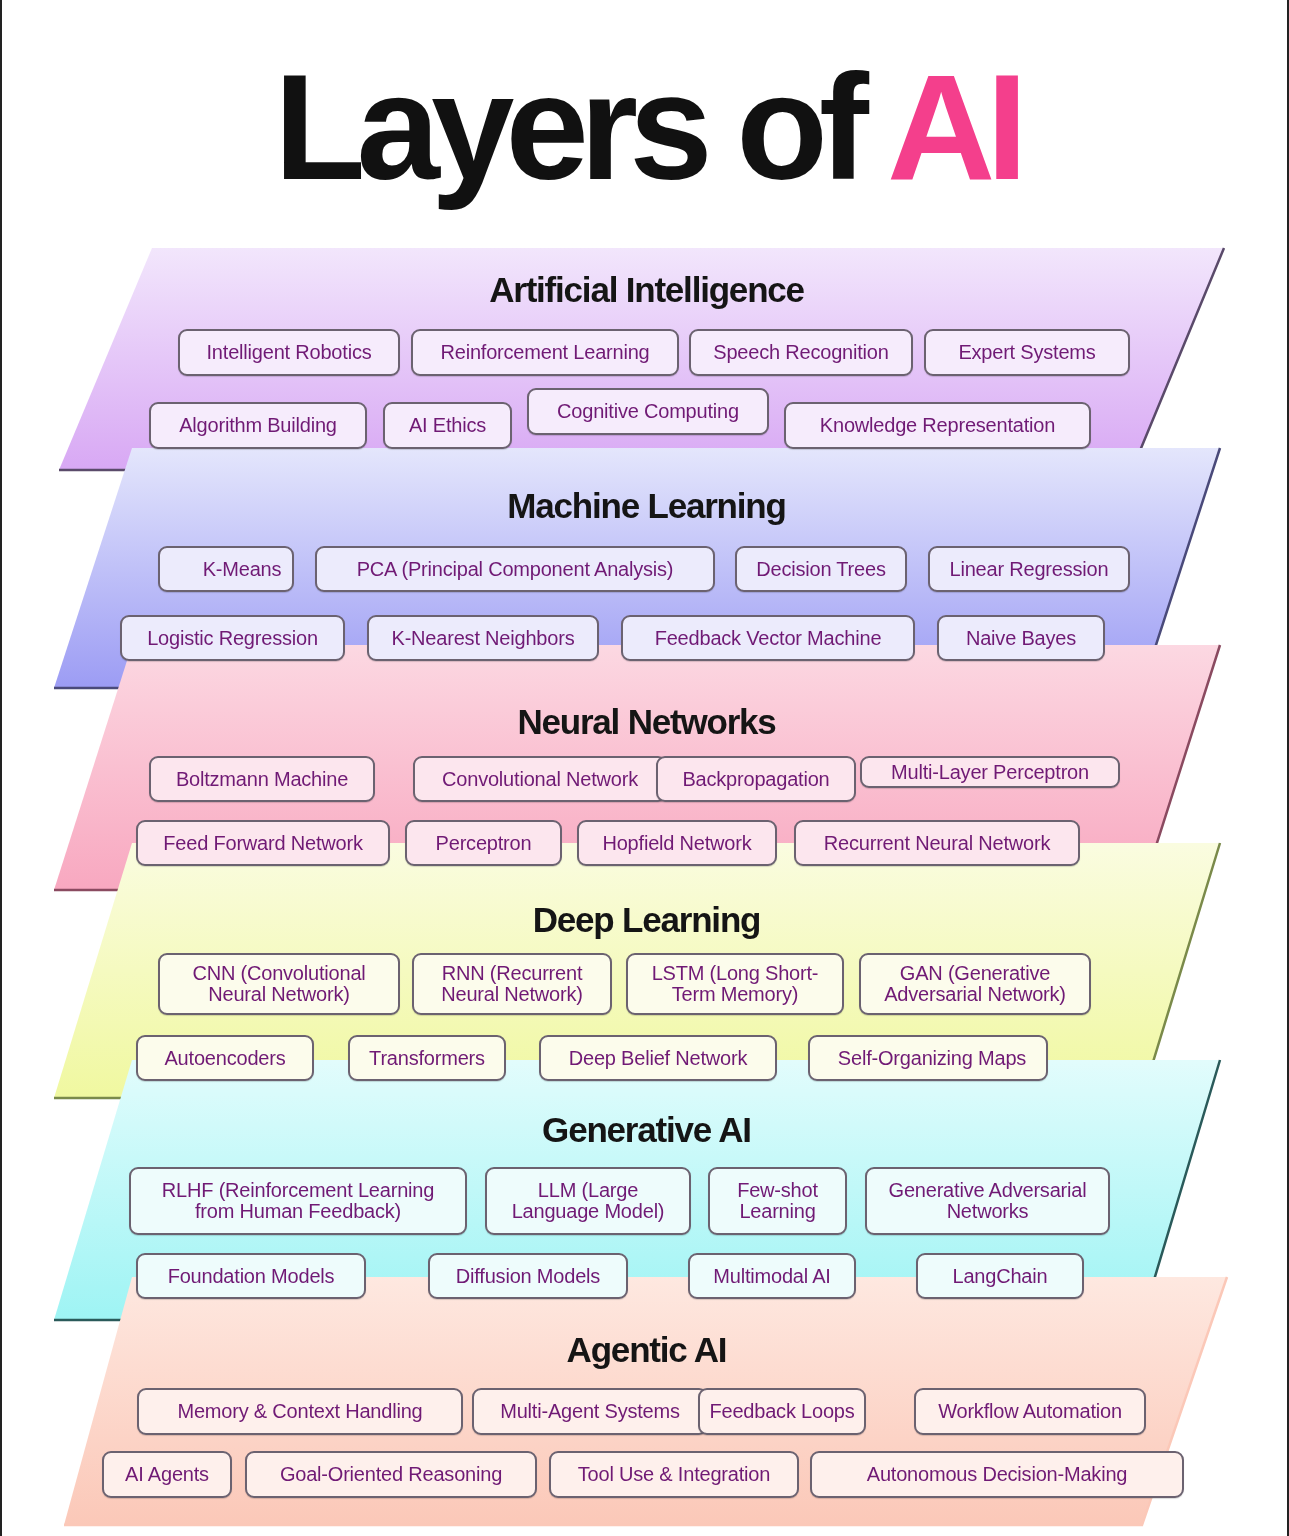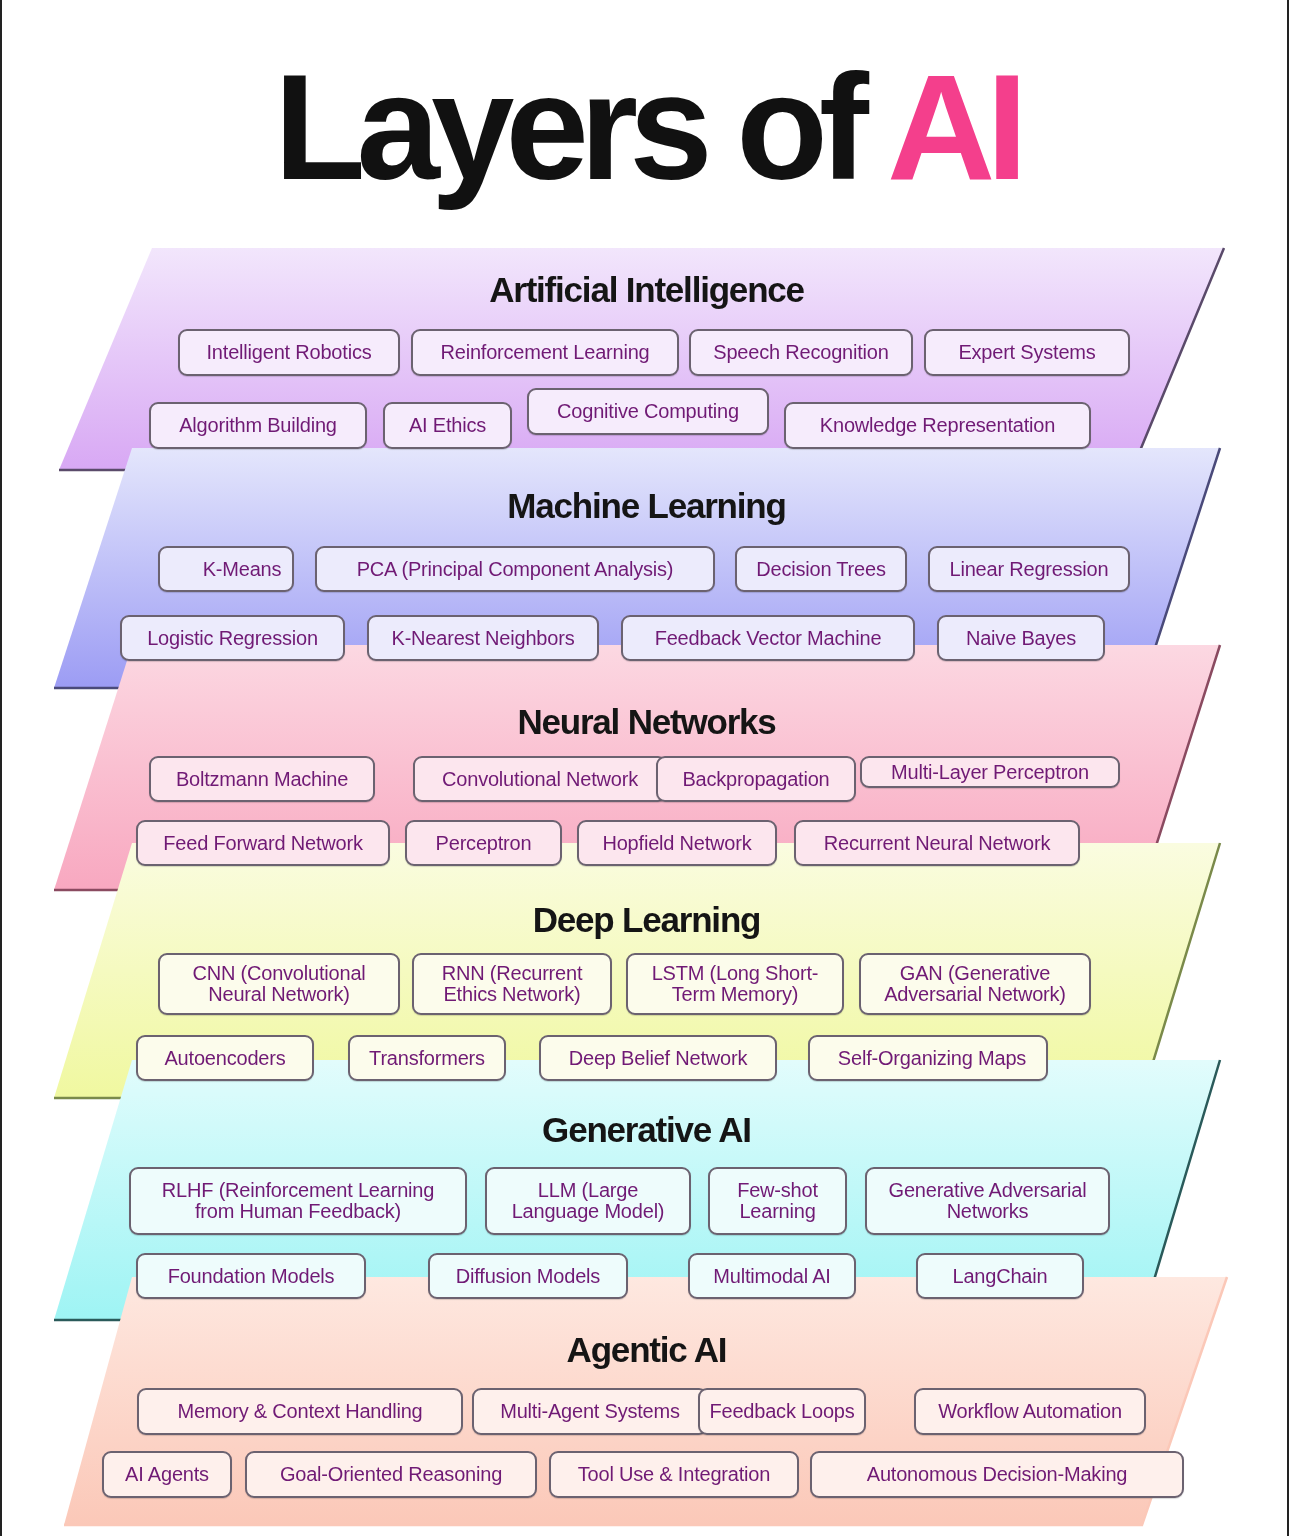--- a/index.html
+++ b/index.html
@@ -113,21 +113,21 @@
       <div class="pill" style="left: 134px; top: 820px; width: 254px; height: 46px; background: rgb(252, 230, 238);">Feed Forward Network</div>
       <div class="pill" style="left: 403px; top: 820px; width: 157px; height: 46px; background: rgb(252, 230, 238);">Perceptron</div>
       <div class="pill" style="left: 575px; top: 820px; width: 200px; height: 46px; background: rgb(252, 230, 238);">Hopfield Network</div>
       <div class="pill" style="left: 792px; top: 820px; width: 286px; height: 46px; background: rgb(252, 230, 238);">Recurrent Neural Network</div>
     </div>
     <div class="layer-content" style="top: 0px;">
       <div class="layer-heading" style="top: 900px;">Deep Learning</div>
       <div class="pill" style="left: 156px; top: 953px; width: 242px; height: 62px; background: rgb(252, 252, 236);">CNN (Convolutional
 Neural Network)</div>
       <div class="pill" style="left: 410px; top: 953px; width: 200px; height: 62px; background: rgb(252, 252, 236);">RNN (Recurrent
-Ethics Network)</div>
+Neural Network)</div>
       <div class="pill" style="left: 624px; top: 953px; width: 218px; height: 62px; background: rgb(252, 252, 236);">LSTM (Long Short-
 Term Memory)</div>
       <div class="pill" style="left: 857px; top: 953px; width: 232px; height: 62px; background: rgb(252, 252, 236);">GAN (Generative
 Adversarial Network)</div>
       <div class="pill" style="left: 134px; top: 1035px; width: 178px; height: 46px; background: rgb(252, 252, 236);">Autoencoders</div>
       <div class="pill" style="left: 346px; top: 1035px; width: 158px; height: 46px; background: rgb(252, 252, 236);">Transformers</div>
       <div class="pill" style="left: 537px; top: 1035px; width: 238px; height: 46px; background: rgb(252, 252, 236);">Deep Belief Network</div>
       <div class="pill" style="left: 806px; top: 1035px; width: 240px; height: 46px; background: rgb(252, 252, 236); padding-left: 8px;">Self-Organizing Maps</div>
     </div>
     <div class="layer-content" style="top: 0px;">

